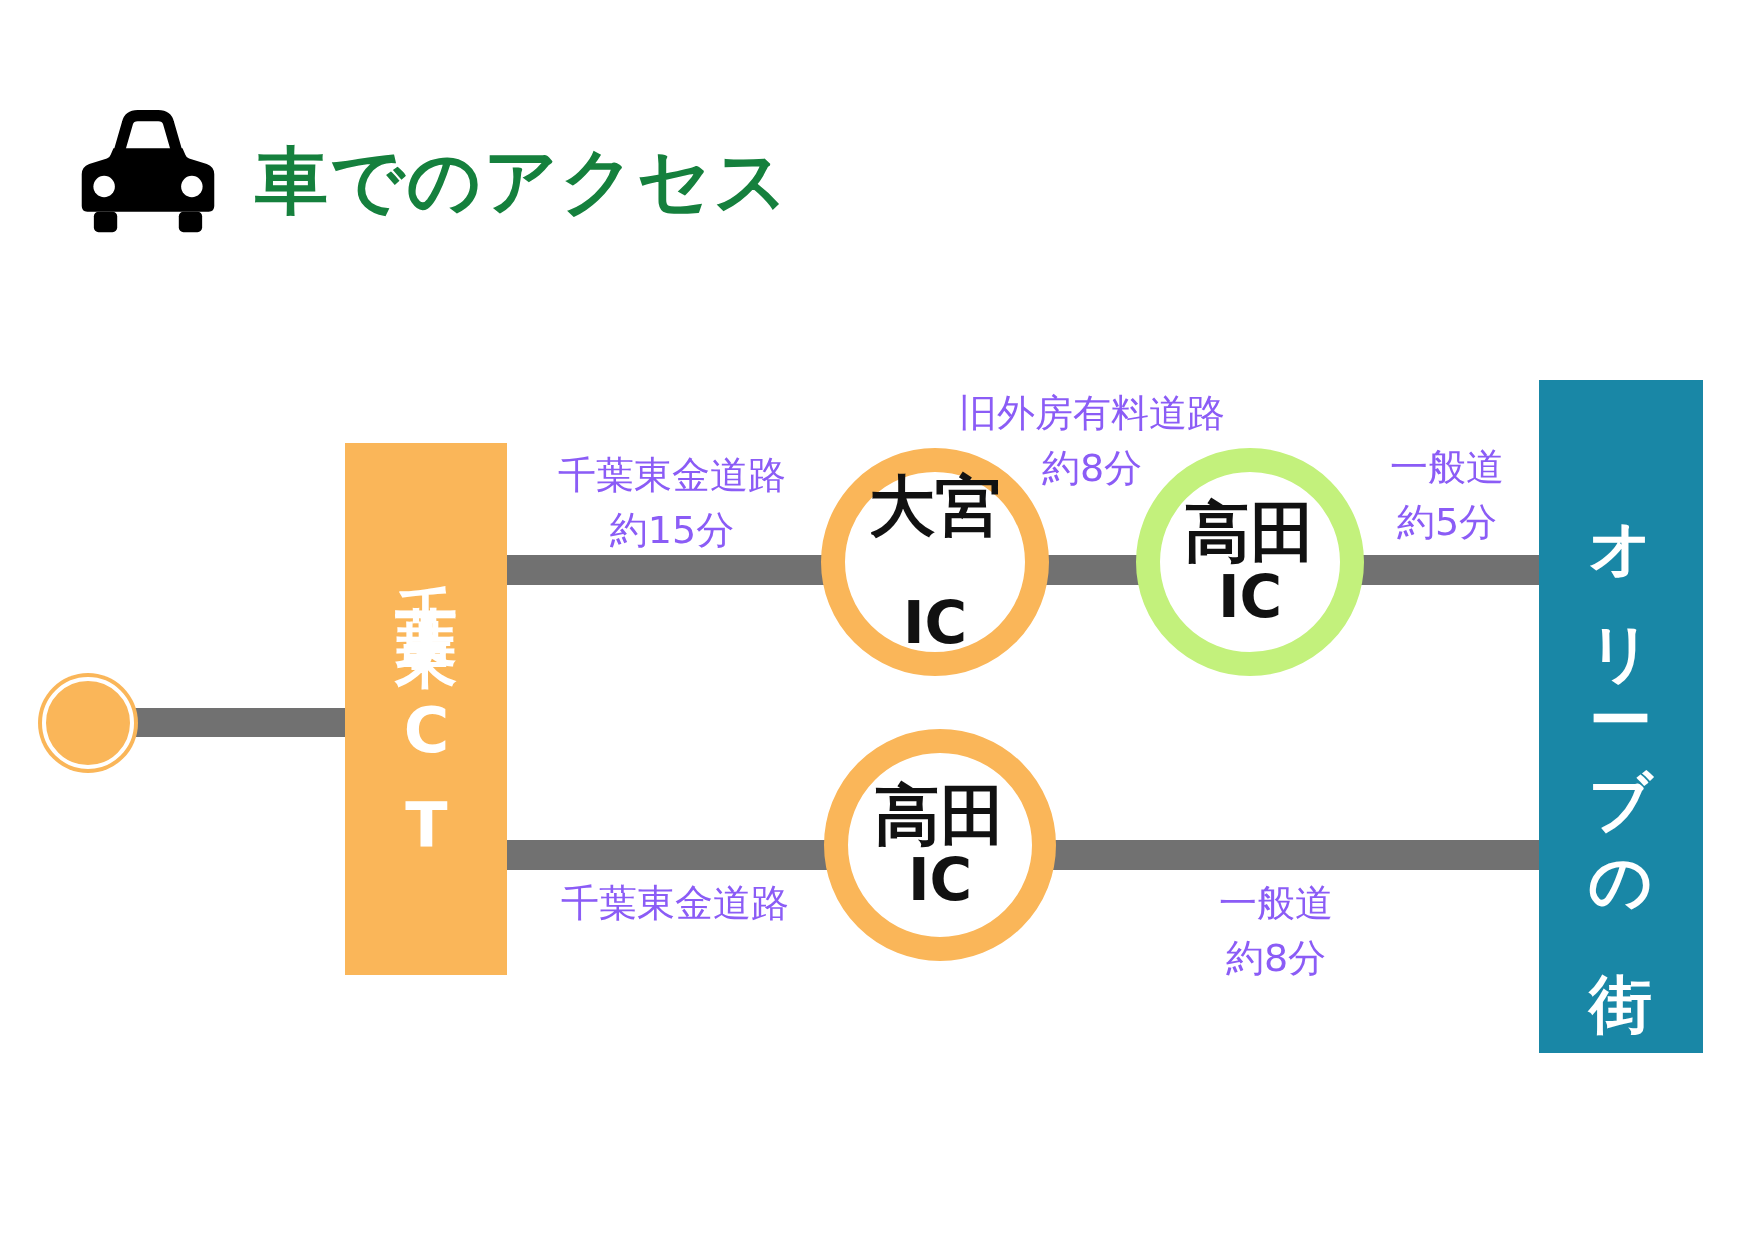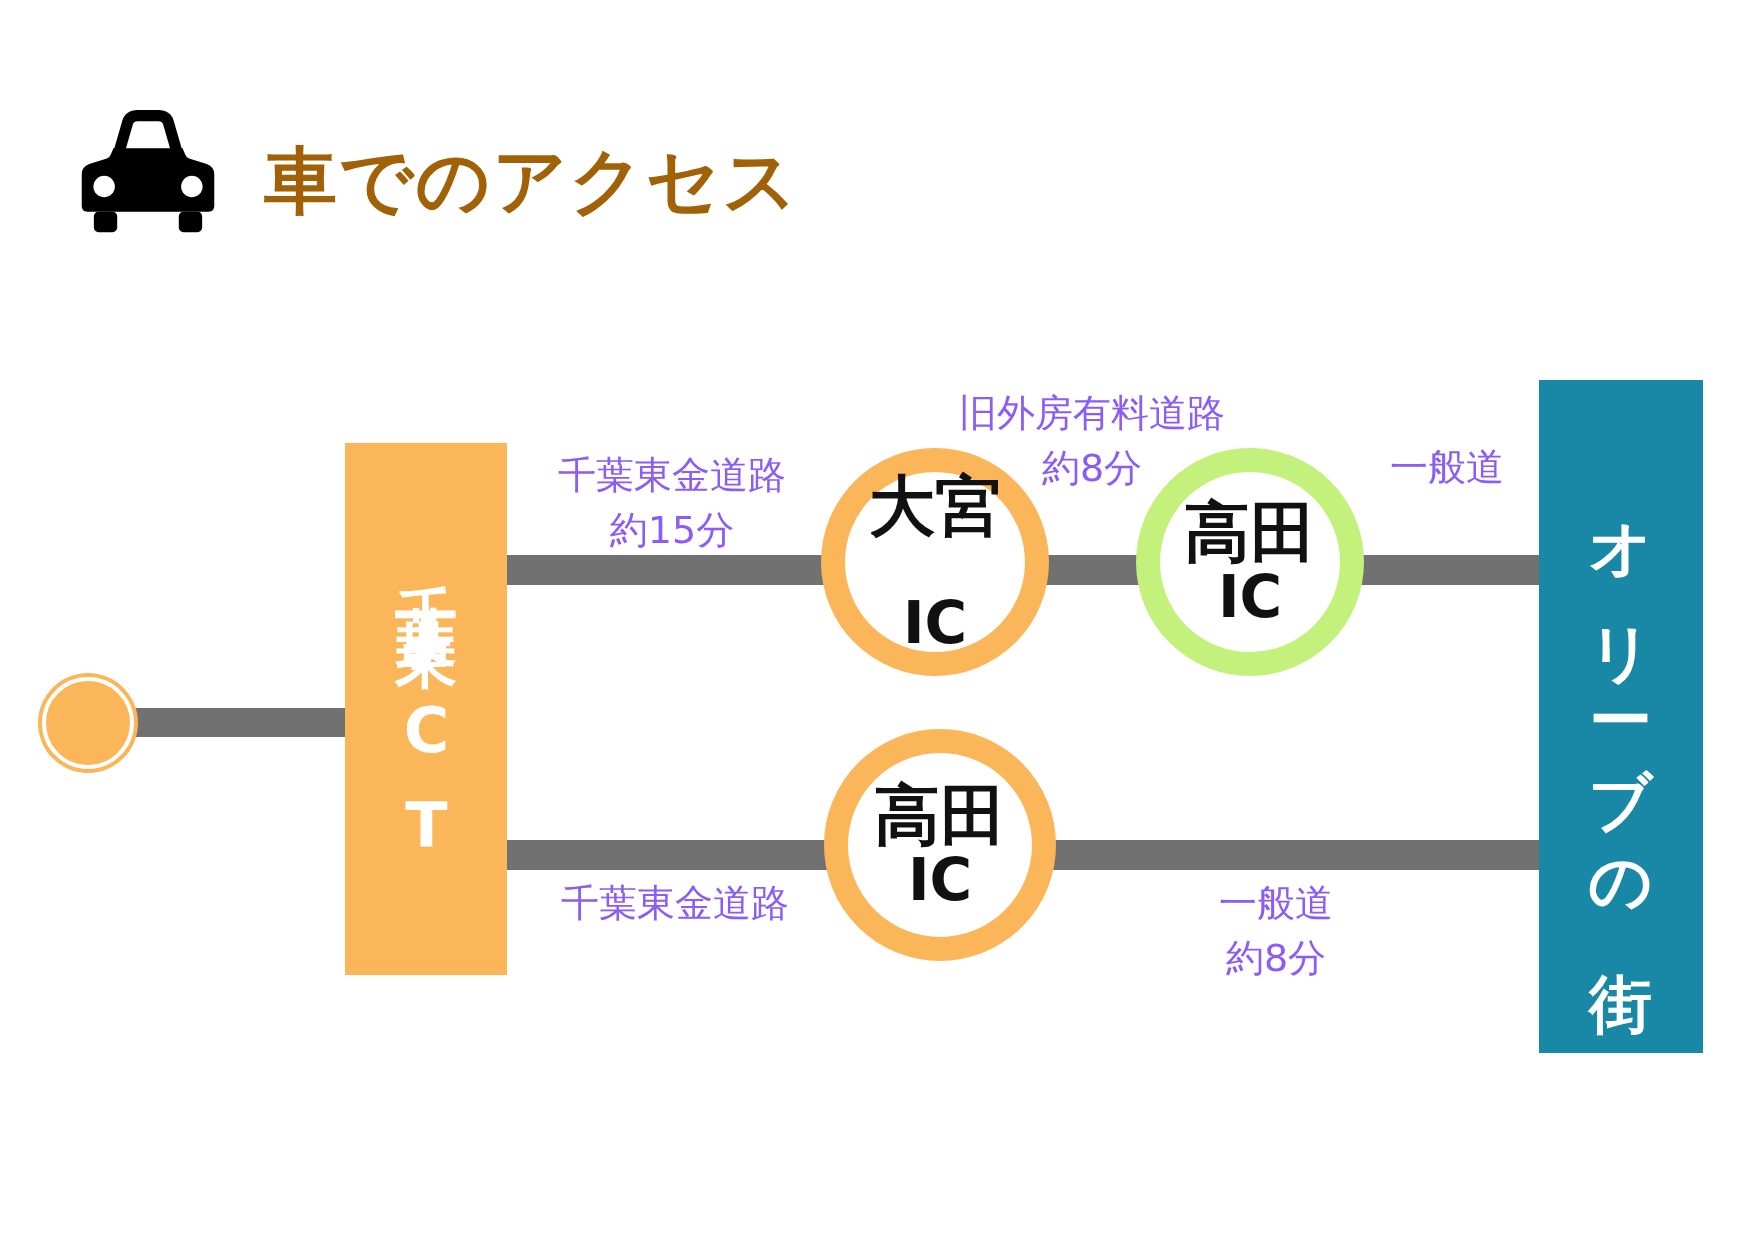--- a/index.html
+++ b/index.html
@@ -14,23 +14,23 @@
     position:relative;
     width:1748px;height:1240px;
     background:#ffffff;
     overflow:hidden;
     font-family:"DejaVu Sans","Liberation Sans",sans-serif;
     color:var(--ink);
   }
   
   .car-icon{position:absolute;left:78px;top:108px;width:140px;height:128px;}
   .page-title{
-    position:absolute;left:264px;top:144px;
+    position:absolute;left:255px;top:144px;
     font-size:73px;font-weight:800;letter-spacing:2px;
-    color:#a16207;white-space:nowrap;line-height:1;
+    color:#15803d;white-space:nowrap;line-height:1;
   }
   
   .road{position:absolute;background:var(--gray);}
   .road-keiyo{left:88px;top:708px;width:258px;height:29px;}
   .road-upper{left:507px;top:555px;width:1033px;height:30px;}
   .road-lower{left:507px;top:840px;width:1033px;height:30px;}
   
   .start-node{
     position:absolute;left:38px;top:673px;width:100px;height:100px;
     background:var(--orange);border-radius:50%;
@@ -105,20 +105,21 @@
   <div class="label label-u1">
     <div>千葉東金道路</div>
     <div>約15分</div>
   </div>
   <div class="label label-u2">
     <div>旧外房有料道路</div>
     <div>約8分</div>
   </div>
   <div class="label label-u3">
     <div>一般道</div>
+    <div>約5分</div>
   </div>
 
   <div class="node orange node-omiya">
     <div class="kanji">大宮</div>
     <div class="ic">IC</div>
   </div>
   <div class="node green node-takada-green">
     <div class="kanji">高田</div>
     <div class="ic">IC</div>
   </div>

